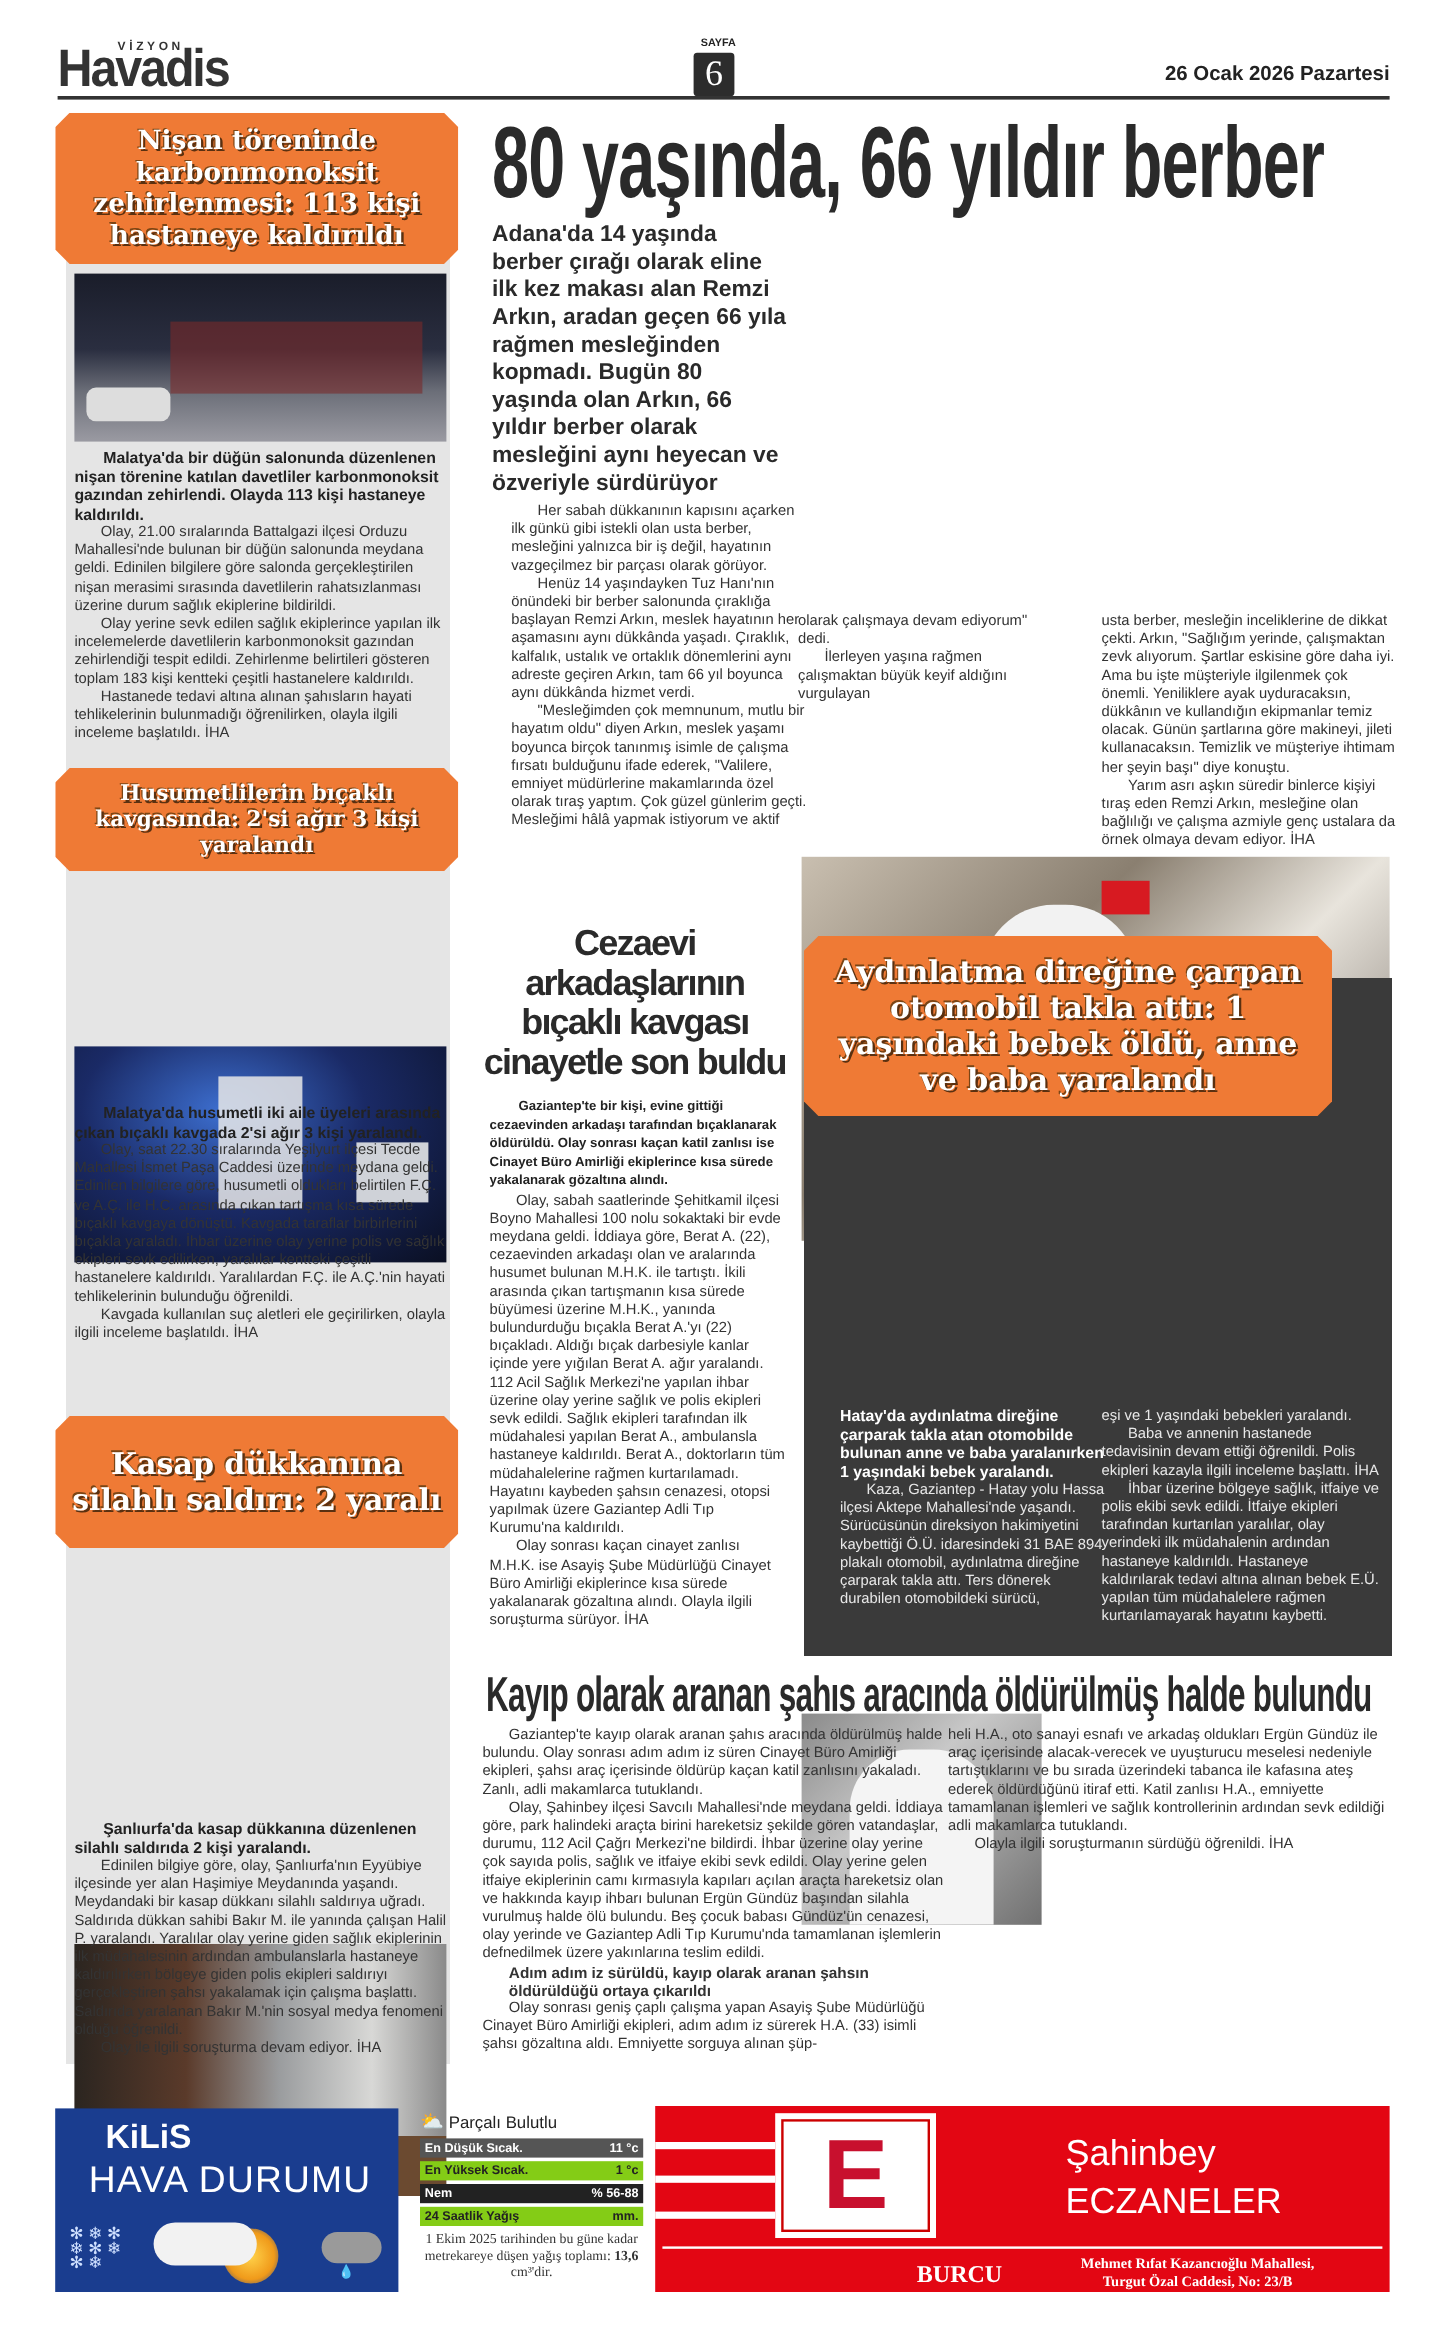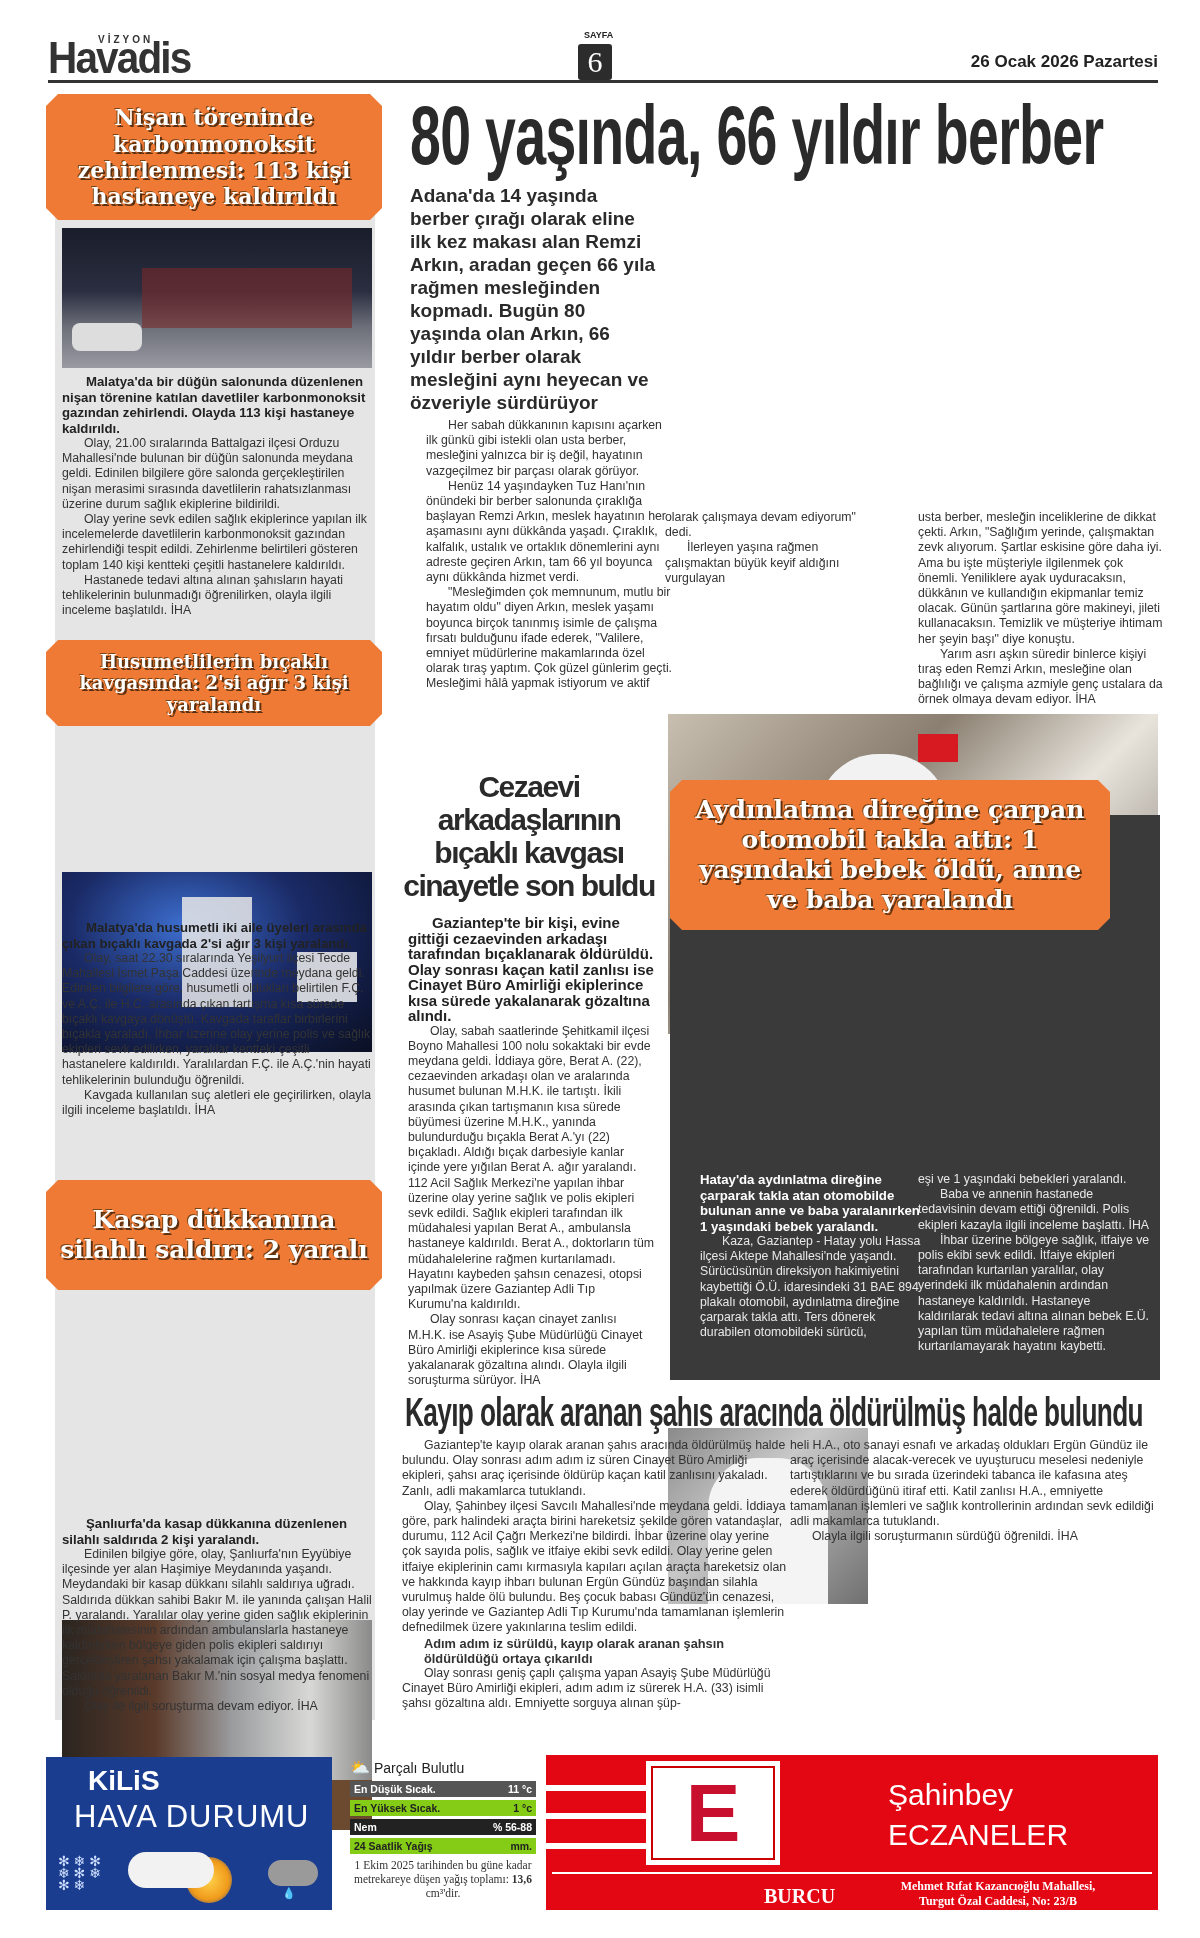--- a/index.html
+++ b/index.html
@@ -51,21 +51,21 @@
 
 <div class="abs orange-banner" style="left:46px; top:94px; width:336px; height:126px; font-size:22px;">Nişan töreninde karbonmonoksit zehirlenmesi: 113 kişi hastaneye kaldırıldı</div>
 <div class="abs photo" style="left:62px; top:228px; width:310px; height:140px; background:linear-gradient(180deg,#1a1d2a 0%,#2a2e40 45%,#6b6e78 70%,#9a9aa2 100%);">
   <div class="abs" style="left:80px; top:40px; width:210px; height:60px; background:#7a2a2a; opacity:.6;"></div>
   <div class="abs" style="left:10px; top:95px; width:70px; height:28px; background:#ddd; border-radius:8px;"></div>
 </div>
 <div class="abs" style="left:62px; top:374px; width:310px;">
   <p class="lead">Malatya'da bir düğün salonunda düzenlenen nişan törenine katılan davetliler karbonmonoksit gazından zehirlendi. Olayda 113 kişi hastaneye kaldırıldı.</p>
   <div class="body-txt">
     <p>Olay, 21.00 sıralarında Battalgazi ilçesi Orduzu Mahallesi'nde bulunan bir düğün salonunda meydana geldi. Edinilen bilgilere göre salonda gerçekleştirilen nişan merasimi sırasında davetlilerin rahatsızlanması üzerine durum sağlık ekiplerine bildirildi.</p>
-    <p>Olay yerine sevk edilen sağlık ekiplerince yapılan ilk incelemelerde davetlilerin karbonmonoksit gazından zehirlendiği tespit edildi. Zehirlenme belirtileri gösteren toplam 140 kişi kentteki çeşitli hastanelere kaldırıldı.</p>
+    <p>Olay yerine sevk edilen sağlık ekiplerince yapılan ilk incelemelerde davetlilerin karbonmonoksit gazından zehirlendiği tespit edildi. Zehirlenme belirtileri gösteren toplam 183 kişi kentteki çeşitli hastanelere kaldırıldı.</p>
     <p>Hastanede tedavi altına alınan şahısların hayati tehlikelerinin bulunmadığı öğrenilirken, olayla ilgili inceleme başlatıldı. İHA</p>
   </div>
 </div>
 
 <div class="abs orange-banner" style="left:46px; top:640px; width:336px; height:86px; font-size:18px;">Husumetlilerin bıçaklı kavgasında: 2'si ağır 3 kişi yaralandı</div>
 <div class="abs photo" style="left:62px; top:732px; width:310px; height:180px; background:radial-gradient(ellipse at 40% 30%,#3d6fd0 0%,#1a2a66 45%,#0a0f22 100%);">
   <div class="abs" style="left:120px; top:25px; width:70px; height:110px; background:#e8e8e8; opacity:.85;"></div>
   <div class="abs" style="left:235px; top:80px; width:60px; height:50px; background:#cfd2d8;"></div>
 </div>
 <div class="abs" style="left:62px; top:920px; width:310px;">
@@ -107,21 +107,21 @@
 <div class="abs photo" style="left:668px; top:578px; width:200px; height:176px; background:linear-gradient(135deg,#8a8a8a 0%,#c8c8c8 40%,#707070 100%);">
   <div class="abs" style="left:40px; top:30px; width:120px; height:146px; background:#f4f4f4; border-radius:50px 50px 0 0;"></div>
 </div>
 <div class="abs body-txt" style="left:918px; top:510px; width:245px;">
   <div>usta berber, mesleğin inceliklerine de dikkat çekti. Arkın, "Sağlığım yerinde, çalışmaktan zevk alıyorum. Şartlar eskisine göre daha iyi. Ama bu işte müşteriyle ilgilenmek çok önemli. Yeniliklere ayak uyduracaksın, dükkânın ve kullandığın ekipmanlar temiz olacak. Günün şartlarına göre makineyi, jileti kullanacaksın. Temizlik ve müşteriye ihtimam her şeyin başı" diye konuştu.</div>
   <p>Yarım asrı aşkın süredir binlerce kişiyi tıraş eden Remzi Arkın, mesleğine olan bağlılığı ve çalışma azmiyle genç ustalara da örnek olmaya devam ediyor. İHA</p>
 </div>
 
 <div class="abs big-head" style="left:400px; top:770px; width:258px; text-align:center; font-size:30px; line-height:33px; letter-spacing:-1.5px;">Cezaevi arkadaşlarının bıçaklı kavgası cinayetle son buldu</div>
 <div class="abs" style="left:408px; top:915px; width:248px;">
-  <p class="lead" style="font-size:15px;">Gaziantep'te bir kişi, evine gittiği cezaevinden arkadaşı tarafından bıçaklanarak öldürüldü. Olay sonrası kaçan katil zanlısı ise Cinayet Büro Amirliği ekiplerince kısa sürede yakalanarak gözaltına alındı.</p>
+  <p class="lead" style="font-size:11px;">Gaziantep'te bir kişi, evine gittiği cezaevinden arkadaşı tarafından bıçaklanarak öldürüldü. Olay sonrası kaçan katil zanlısı ise Cinayet Büro Amirliği ekiplerince kısa sürede yakalanarak gözaltına alındı.</p>
   <div class="body-txt">
     <p>Olay, sabah saatlerinde Şehitkamil ilçesi Boyno Mahallesi 100 nolu sokaktaki bir evde meydana geldi. İddiaya göre, Berat A. (22), cezaevinden arkadaşı olan ve aralarında husumet bulunan M.H.K. ile tartıştı. İkili arasında çıkan tartışmanın kısa sürede büyümesi üzerine M.H.K., yanında bulundurduğu bıçakla Berat A.'yı (22) bıçakladı. Aldığı bıçak darbesiyle kanlar içinde yere yığılan Berat A. ağır yaralandı. 112 Acil Sağlık Merkezi'ne yapılan ihbar üzerine olay yerine sağlık ve polis ekipleri sevk edildi. Sağlık ekipleri tarafından ilk müdahalesi yapılan Berat A., ambulansla hastaneye kaldırıldı. Berat A., doktorların tüm müdahalelerine rağmen kurtarılamadı. Hayatını kaybeden şahsın cenazesi, otopsi yapılmak üzere Gaziantep Adli Tıp Kurumu'na kaldırıldı.</p>
     <p>Olay sonrası kaçan cinayet zanlısı M.H.K. ise Asayiş Şube Müdürlüğü Cinayet Büro Amirliği ekiplerince kısa sürede yakalanarak gözaltına alındı. Olayla ilgili soruşturma sürüyor. İHA</p>
   </div>
 </div>
 
 <div class="abs dark-box" style="left:670px; top:815px; width:490px; height:565px;"></div>
 <div class="abs orange-banner" style="left:670px; top:780px; width:440px; height:150px; font-size:25px;">Aydınlatma direğine çarpan otomobil takla attı: 1 yaşındaki bebek öldü, anne ve baba yaralandı</div>
 
 <div class="abs" style="left:700px; top:1172px; width:225px;">

